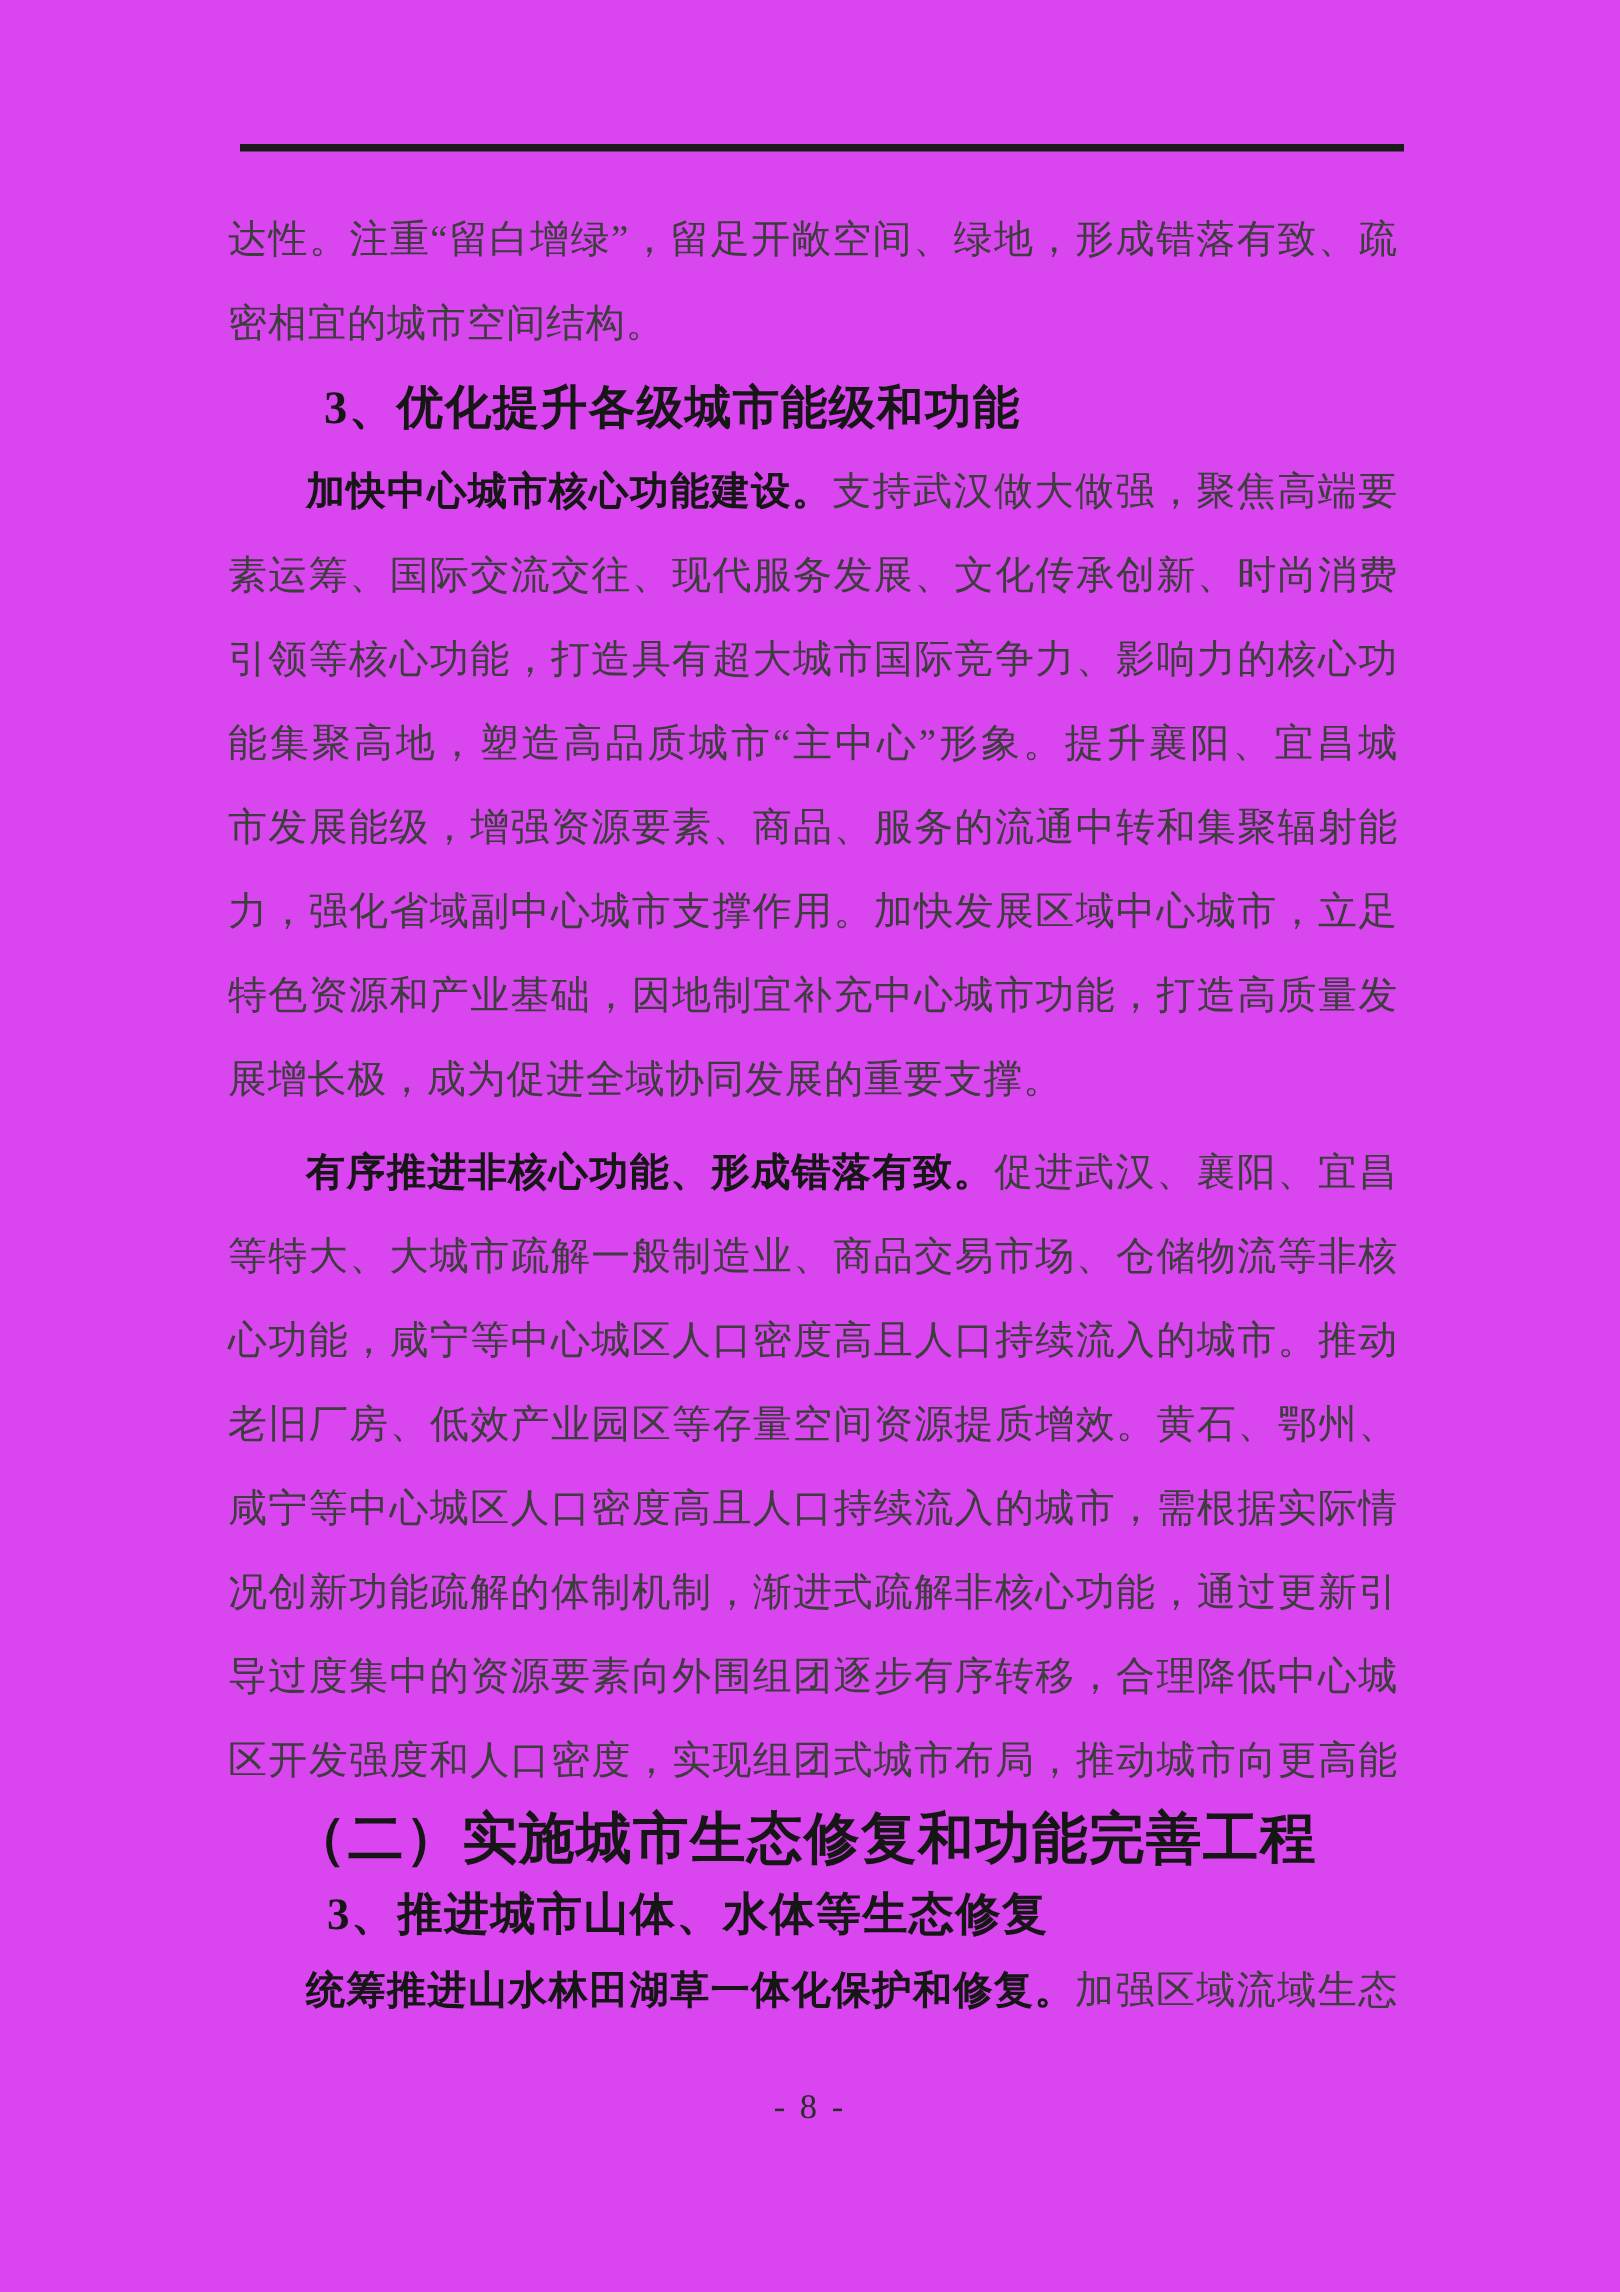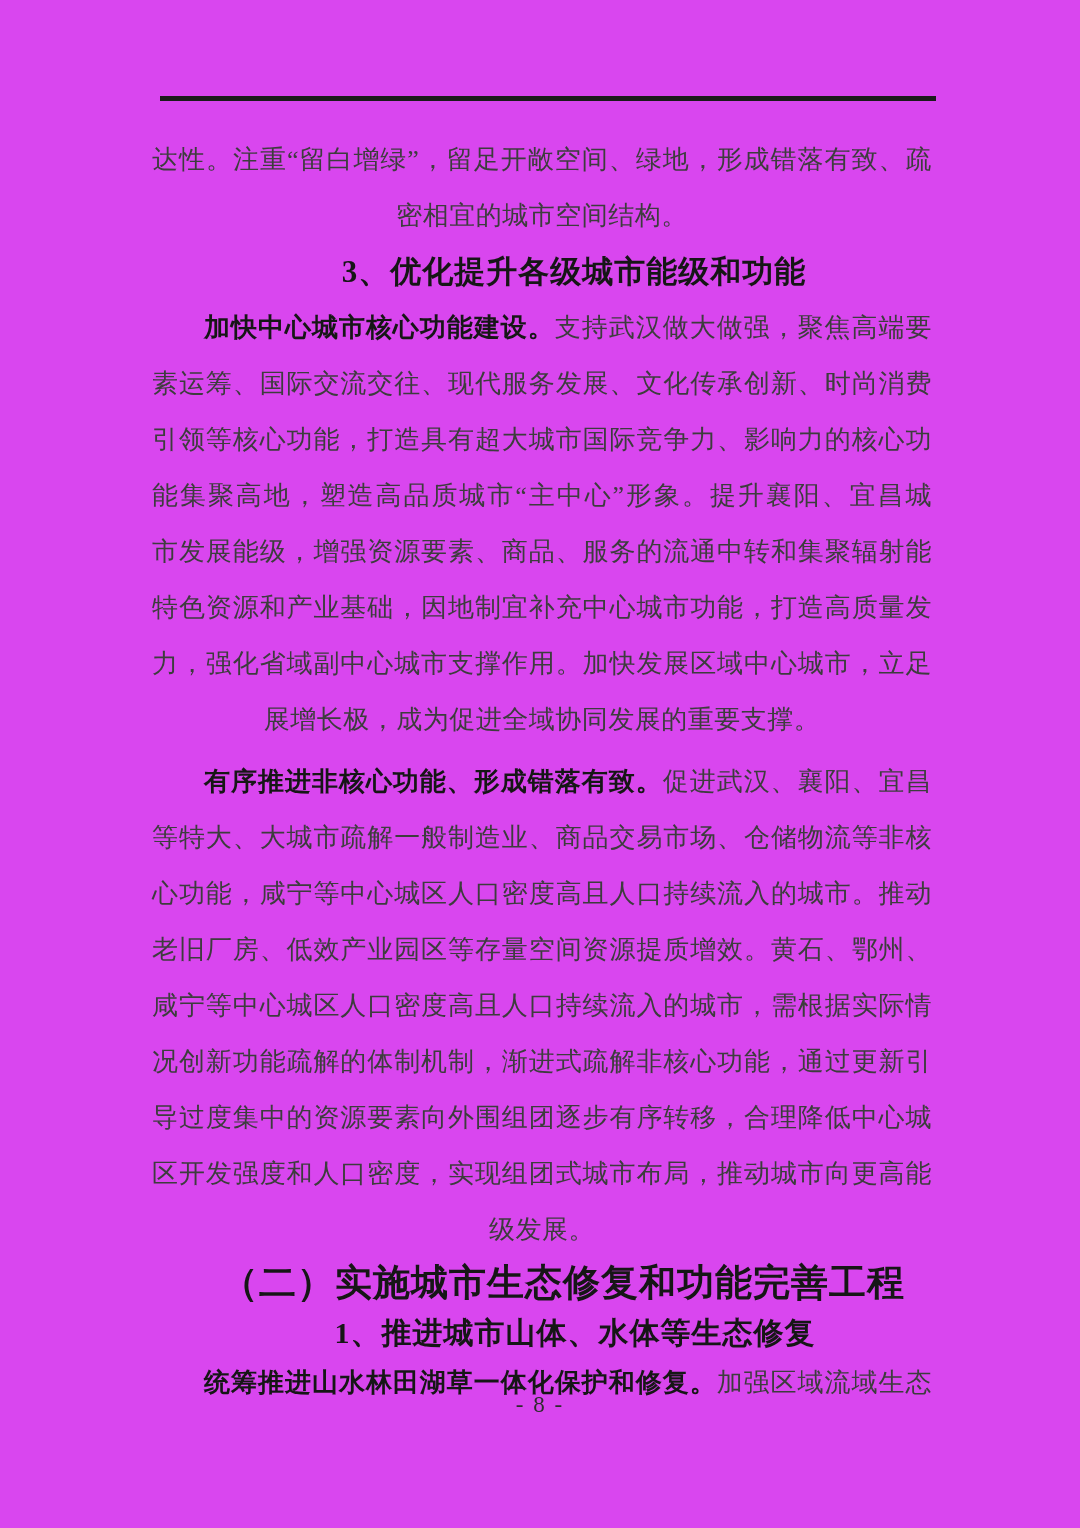--- a/index.html
+++ b/index.html
@@ -29,21 +29,20 @@
     top: 132px;
     width: 780px;
   }
   .line {
     font-size: 26px;
     height: 56px;
     line-height: 56px;
     color: #3d3d3d;
     white-space: nowrap;
     letter-spacing: 0.5px;
-    text-align: center;
   }
   .line.justify {
     white-space: normal;
     text-align: justify;
     text-align-last: justify;
   }
   .line.indent { text-indent: 52px; }
   .line.para-gap { margin-top: 6px; }
   .seg-bold {
     font-weight: bold;
@@ -95,30 +94,29 @@
   <div class="header-rule"></div>
   <div class="content" id="content">
       <div class="line body justify"><span>达性。注重“留白增绿”，留足开敞空间、绿地，形成错落有致、疏</span></div>
       <div class="line body"><span>密相宜的城市空间结构。</span></div>
       <div class="line heading-sub"><span class="seg-bold">3、优化提升各级城市能级和功能</span></div>
       <div class="line body justify indent"><span class="seg-bold">加快中心城市核心功能建设。</span><span>支持武汉做大做强，聚焦高端要</span></div>
       <div class="line body justify"><span>素运筹、国际交流交往、现代服务发展、文化传承创新、时尚消费</span></div>
       <div class="line body justify"><span>引领等核心功能，打造具有超大城市国际竞争力、影响力的核心功</span></div>
       <div class="line body justify"><span>能集聚高地，塑造高品质城市“主中心”形象。提升襄阳、宜昌城</span></div>
       <div class="line body justify"><span>市发展能级，增强资源要素、商品、服务的流通中转和集聚辐射能</span></div>
+      <div class="line body justify"><span>力，强化省域副中心城市支撑作用。加快发展区域中心城市，立足</span></div>
       <div class="line body justify"><span>特色资源和产业基础，因地制宜补充中心城市功能，打造高质量发</span></div>
-      <div class="line body justify"><span>力，强化省域副中心城市支撑作用。加快发展区域中心城市，立足</span></div>
       <div class="line body"><span>展增长极，成为促进全域协同发展的重要支撑。</span></div>
       <div class="line body justify indent para-gap"><span class="seg-bold">有序推进非核心功能、形成错落有致。</span><span>促进武汉、襄阳、宜昌</span></div>
       <div class="line body justify"><span>等特大、大城市疏解一般制造业、商品交易市场、仓储物流等非核</span></div>
       <div class="line body justify"><span>心功能，咸宁等中心城区人口密度高且人口持续流入的城市。推动</span></div>
       <div class="line body justify"><span>老旧厂房、低效产业园区等存量空间资源提质增效。黄石、鄂州、</span></div>
       <div class="line body justify"><span>咸宁等中心城区人口密度高且人口持续流入的城市，需根据实际情</span></div>
       <div class="line body justify"><span>况创新功能疏解的体制机制，渐进式疏解非核心功能，通过更新引</span></div>
       <div class="line body justify"><span>导过度集中的资源要素向外围组团逐步有序转移，合理降低中心城</span></div>
       <div class="line body justify"><span>区开发强度和人口密度，实现组团式城市布局，推动城市向更高能</span></div>
-      <div class="line body"><span>级发展。</span></div>
       <div class="line heading-section"><span class="seg-bold">（二）实施城市生态修复和功能完善工程</span></div>
-      <div class="line heading-sub2"><span class="seg-bold">1、推进城市山体、水体等生态修复</span></div>
+      <div class="line heading-sub2"><span class="seg-bold">3、推进城市山体、水体等生态修复</span></div>
       <div class="line body body-short justify indent"><span class="seg-bold">统筹推进山水林田湖草一体化保护和修复。</span><span>加强区域流域生态</span></div>
     </div>
   <div class="page-number">- 8 -</div>
 </div>
 
 </body></html>

